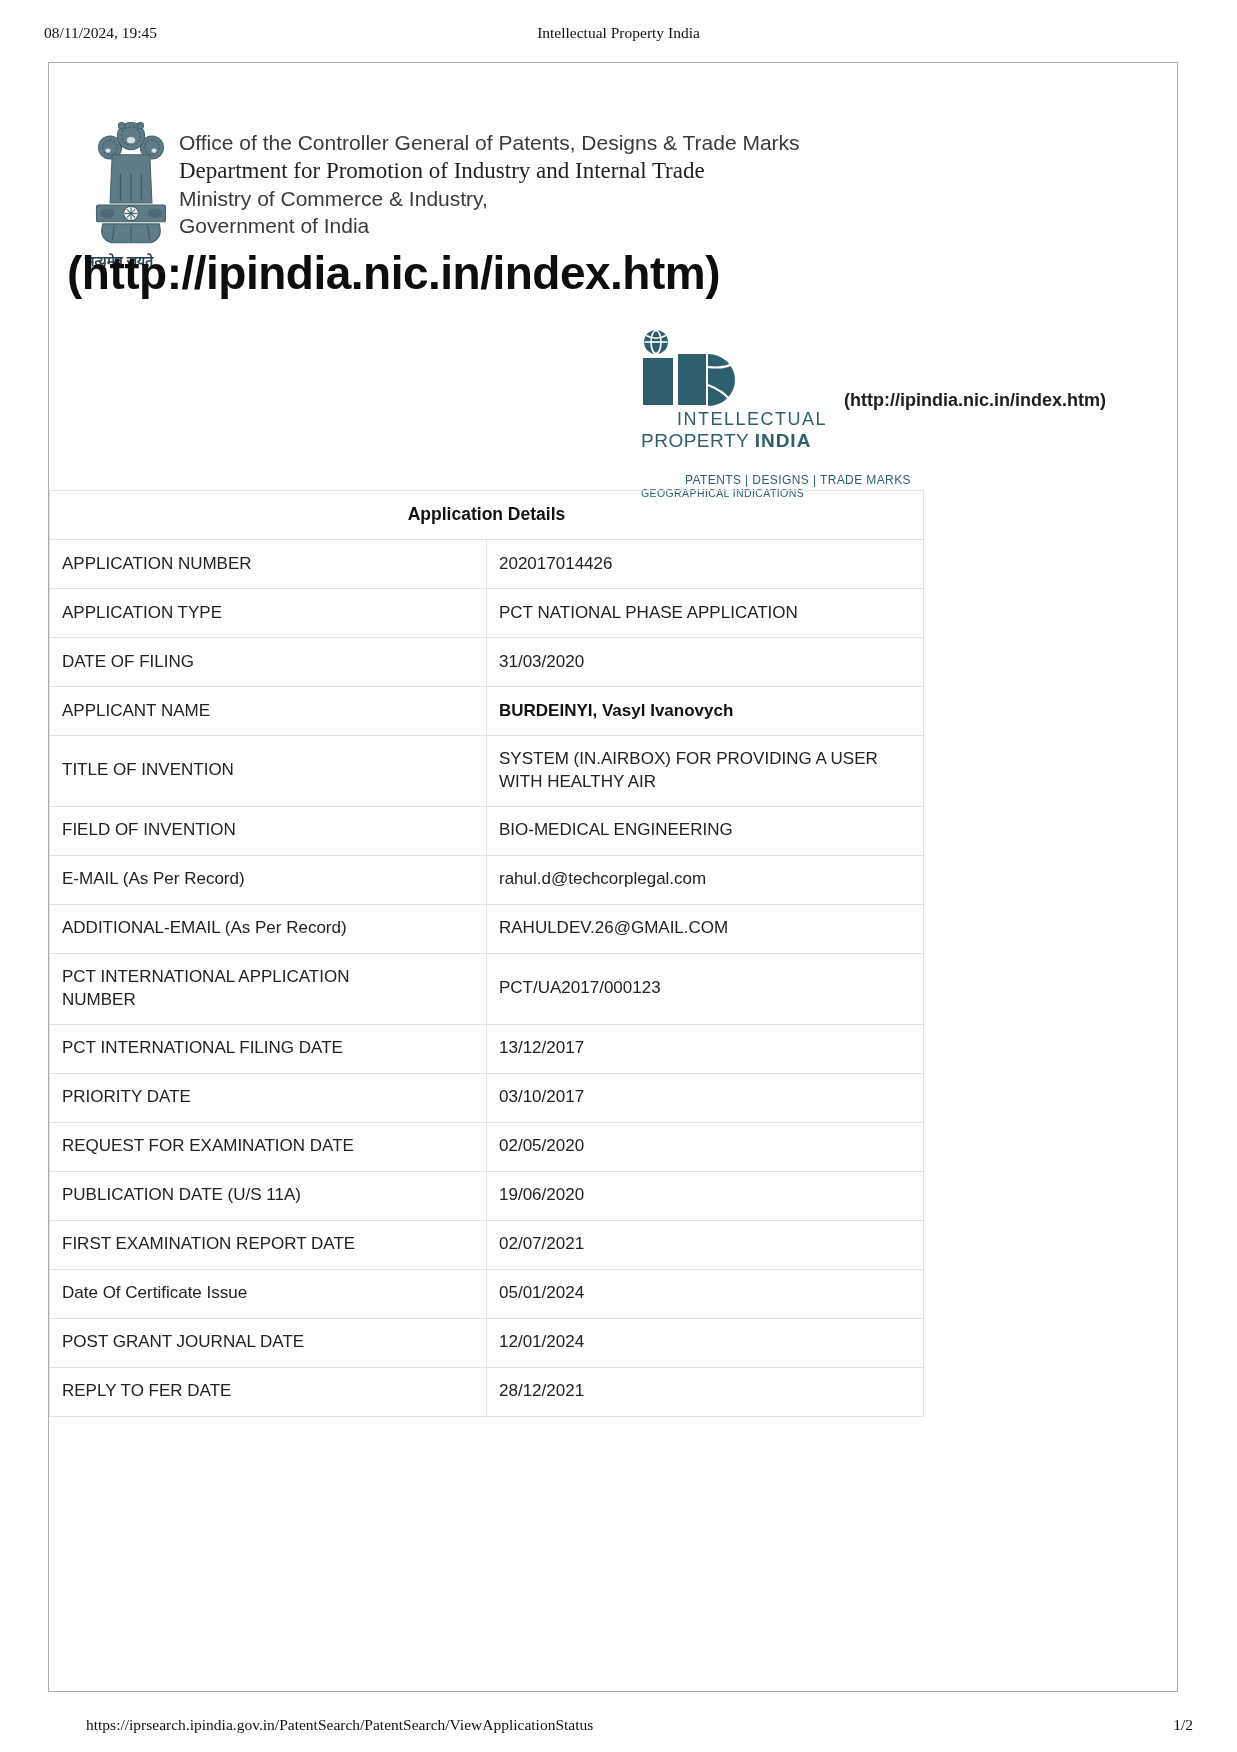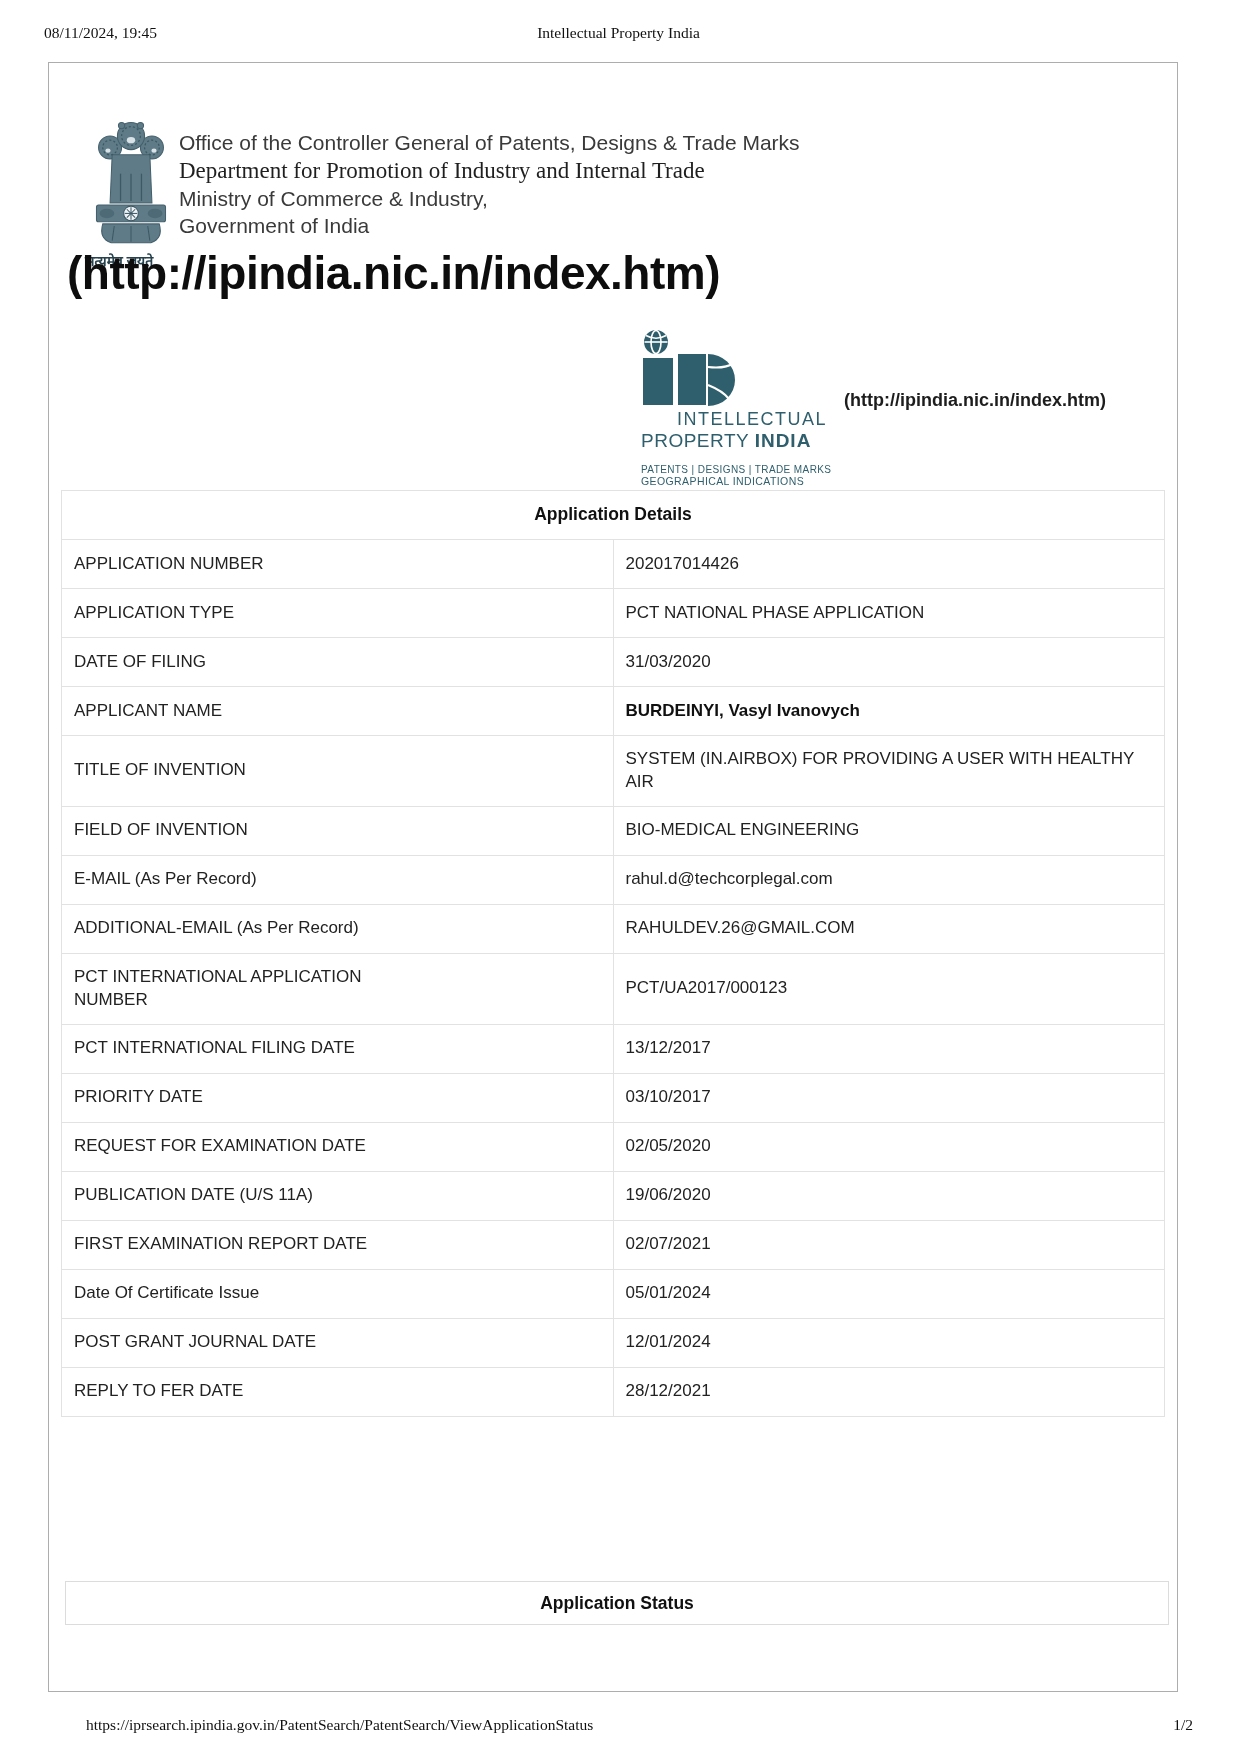--- a/index.html
+++ b/index.html
@@ -30,27 +30,27 @@
 
   .big-link { position:absolute; left:18px; top:183px; font-size:46px; font-weight:bold;
               color:#0d0d0d; letter-spacing:-0.5px; white-space:nowrap; text-decoration:none; }
 
   
   .logo-block { position:absolute; left:592px; top:266px; width:270px; }
   .logo-mark { display:block; }
   .logo-int  { font-size:18px; letter-spacing:1.5px; color:#2f5f6d; margin-top:2px; white-space:nowrap;margin-left:36px; }
   .logo-prop { font-size:19px; letter-spacing:0.5px; color:#2f5f6d; white-space:nowrap; }
   .logo-prop .india { font-weight:bold; letter-spacing:1px; }
-  .logo-tag  { font-size:10px; letter-spacing:0.4px; color:#2f5f6d; margin-top:12px; white-space:nowrap; }
+  .logo-tag  { font-size:12px; letter-spacing:0.4px; color:#2f5f6d; margin-top:21px; white-space:nowrap;text-align:right; }
   .logo-tag2 { font-size:10.5px; letter-spacing:0.4px; color:#2f5f6d; white-space:nowrap; }
   .side-link { position:absolute; left:795px; top:327px; font-size:18px; font-weight:bold;
                color:#1d1d1d; white-space:nowrap; text-decoration:none; }
 
   
-  .details-table { position:absolute; left:12px; top:427px; width:1104px;
+  .details-table { position:absolute; left:0; top:427px; width:875px;
                    border-collapse:collapse; table-layout:fixed; }
   .details-table td, .details-table th { border:1px solid #e2e2e2; font-size:17px;
                    line-height:1.35; vertical-align:middle; font-weight:normal; }
   .details-table th.tbl-title { height:49px; text-align:center; font-weight:bold; color:#111;
                    font-size:17.5px; }
   .details-table td { height:49px; padding:12px 12px; color:#222; }
   .details-table td.label { width:394px; }
   .details-table .label-inner { display:inline-block; max-width:310px; }
   .details-table td.value.bold { font-weight:bold; color:#101010; }
 
@@ -226,18 +226,17 @@
           <td class="label"><span class="label-inner">POST GRANT JOURNAL DATE</span></td>
           <td class="value">12/01/2024</td>
         </tr>
         <tr>
           <td class="label"><span class="label-inner">REPLY TO FER DATE</span></td>
           <td class="value">28/12/2021</td>
         </tr>
       </tbody>
   </table>
 
-  <div class="status-box">Application Status</div>
 
 </div>
 
 <div class="print-line pf-url">https://iprsearch.ipindia.gov.in/PatentSearch/PatentSearch/ViewApplicationStatus</div>
 <div class="print-line pf-page">1/2</div>
 
 </body></html>

